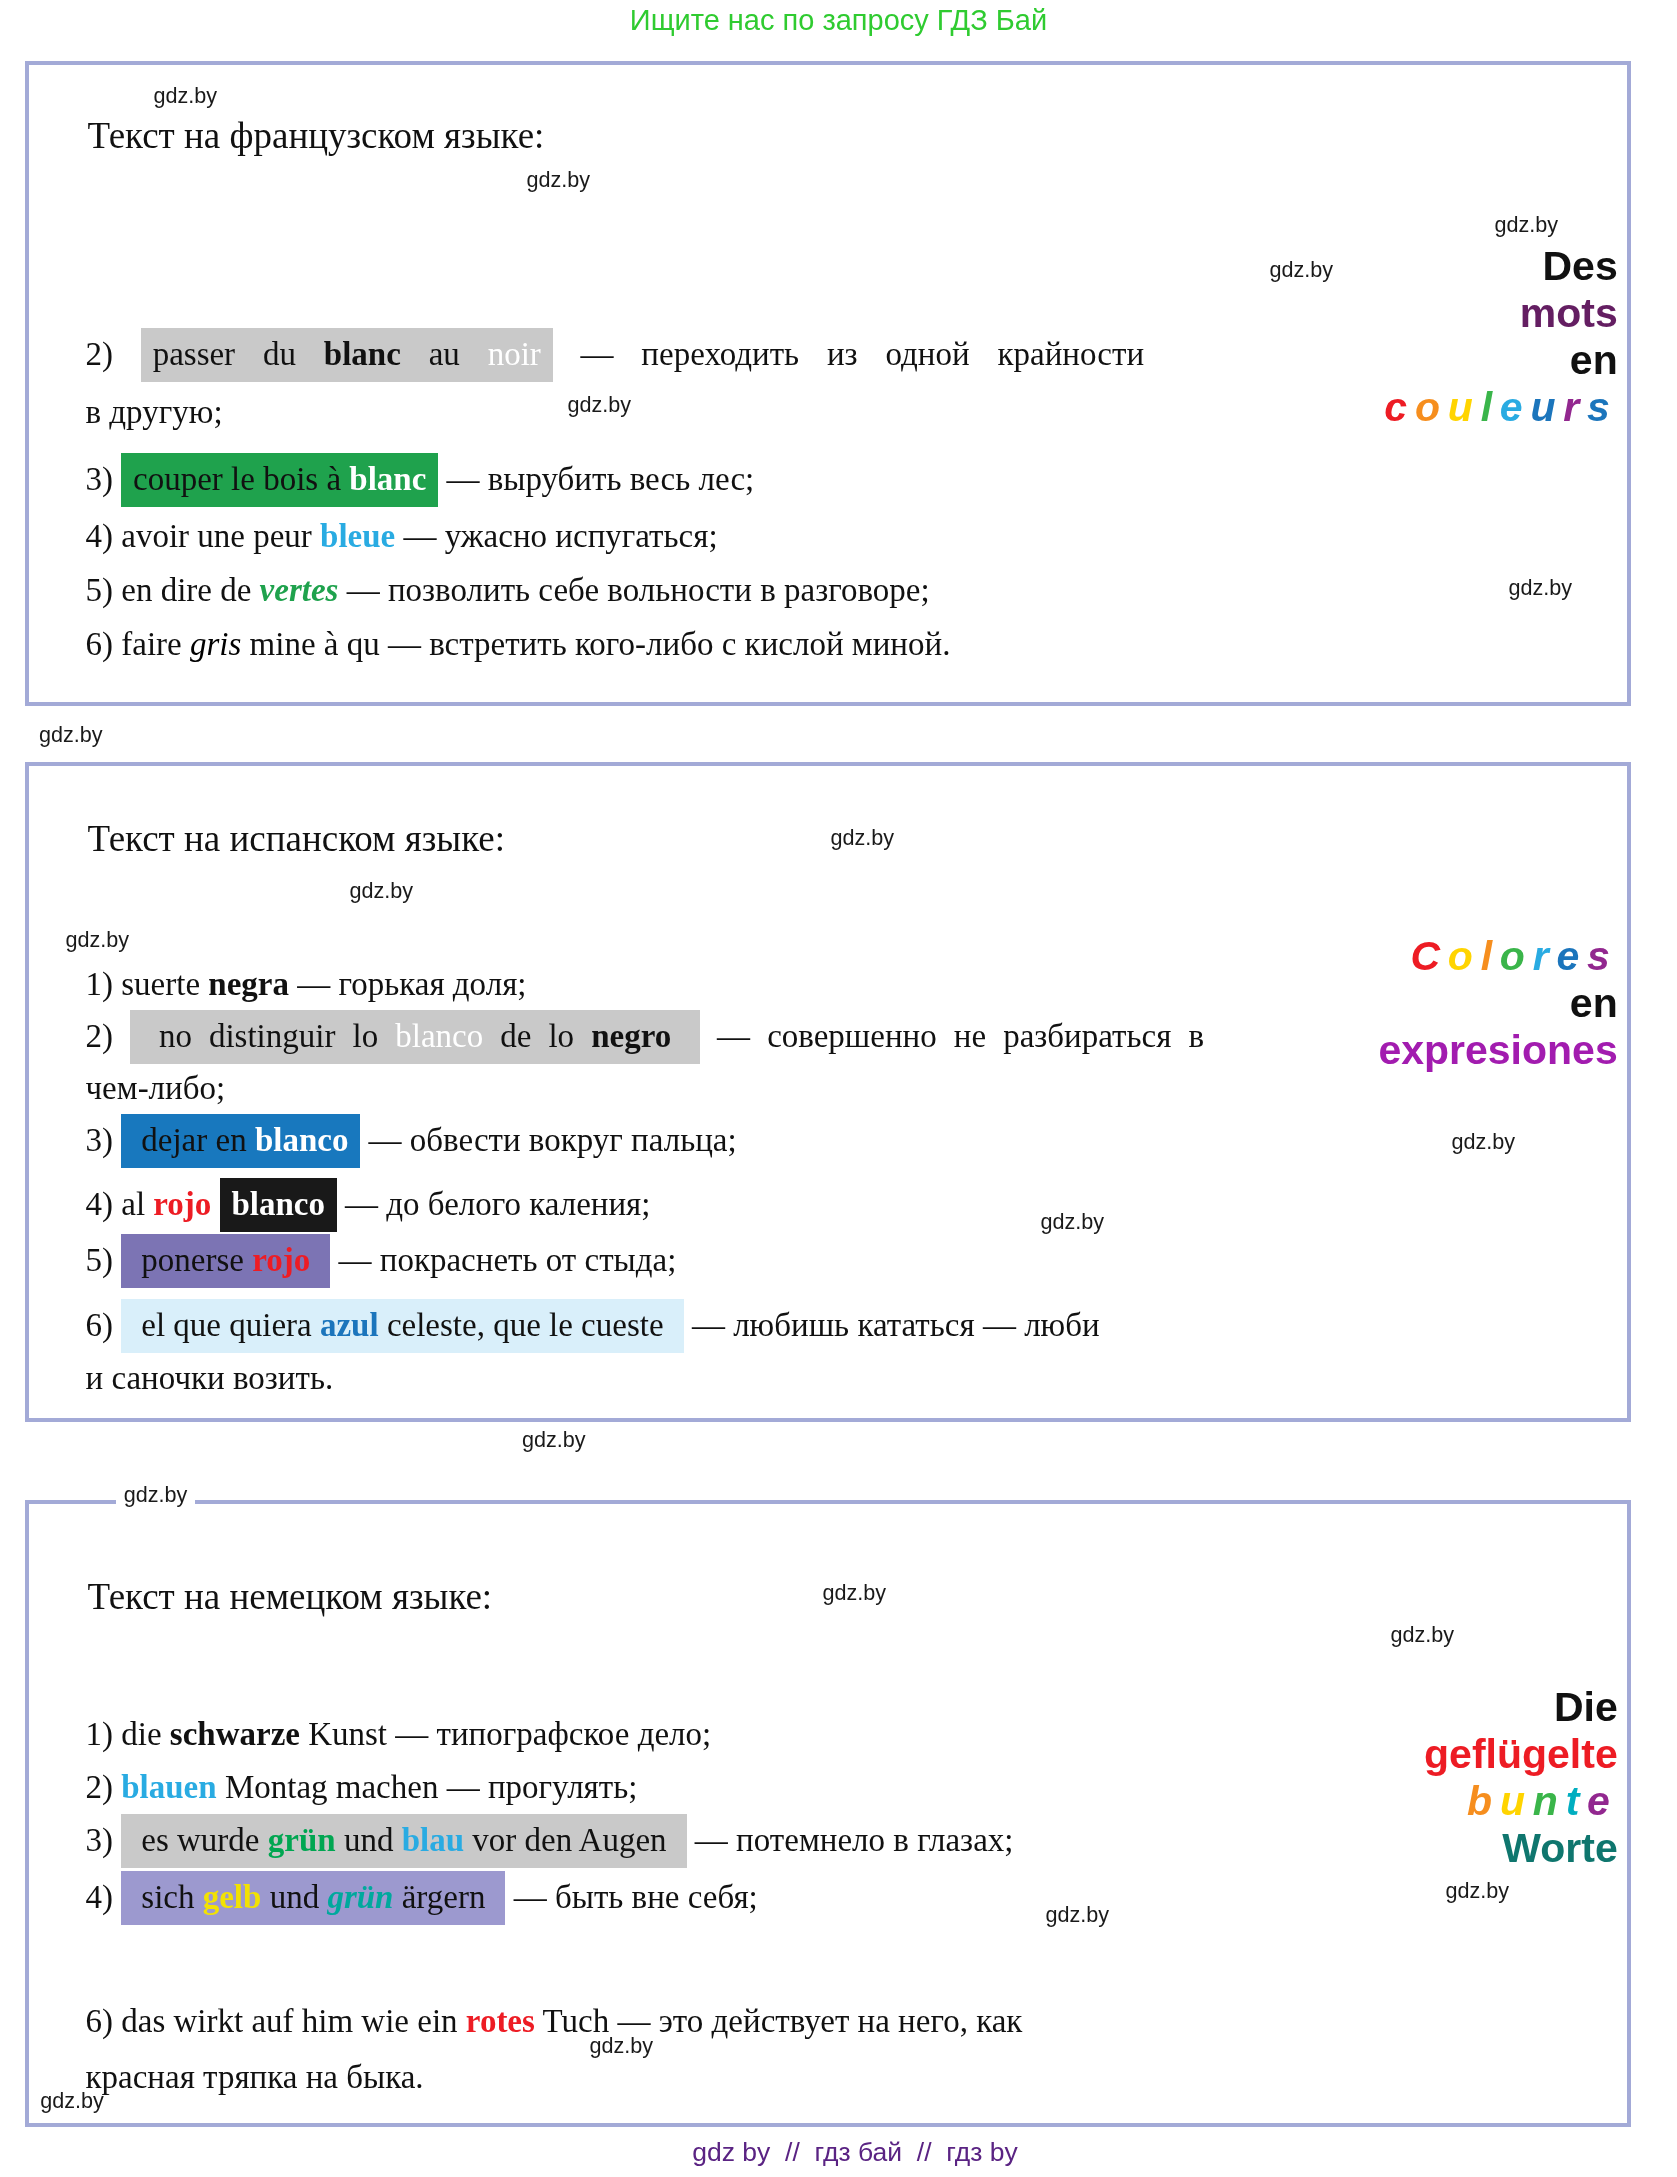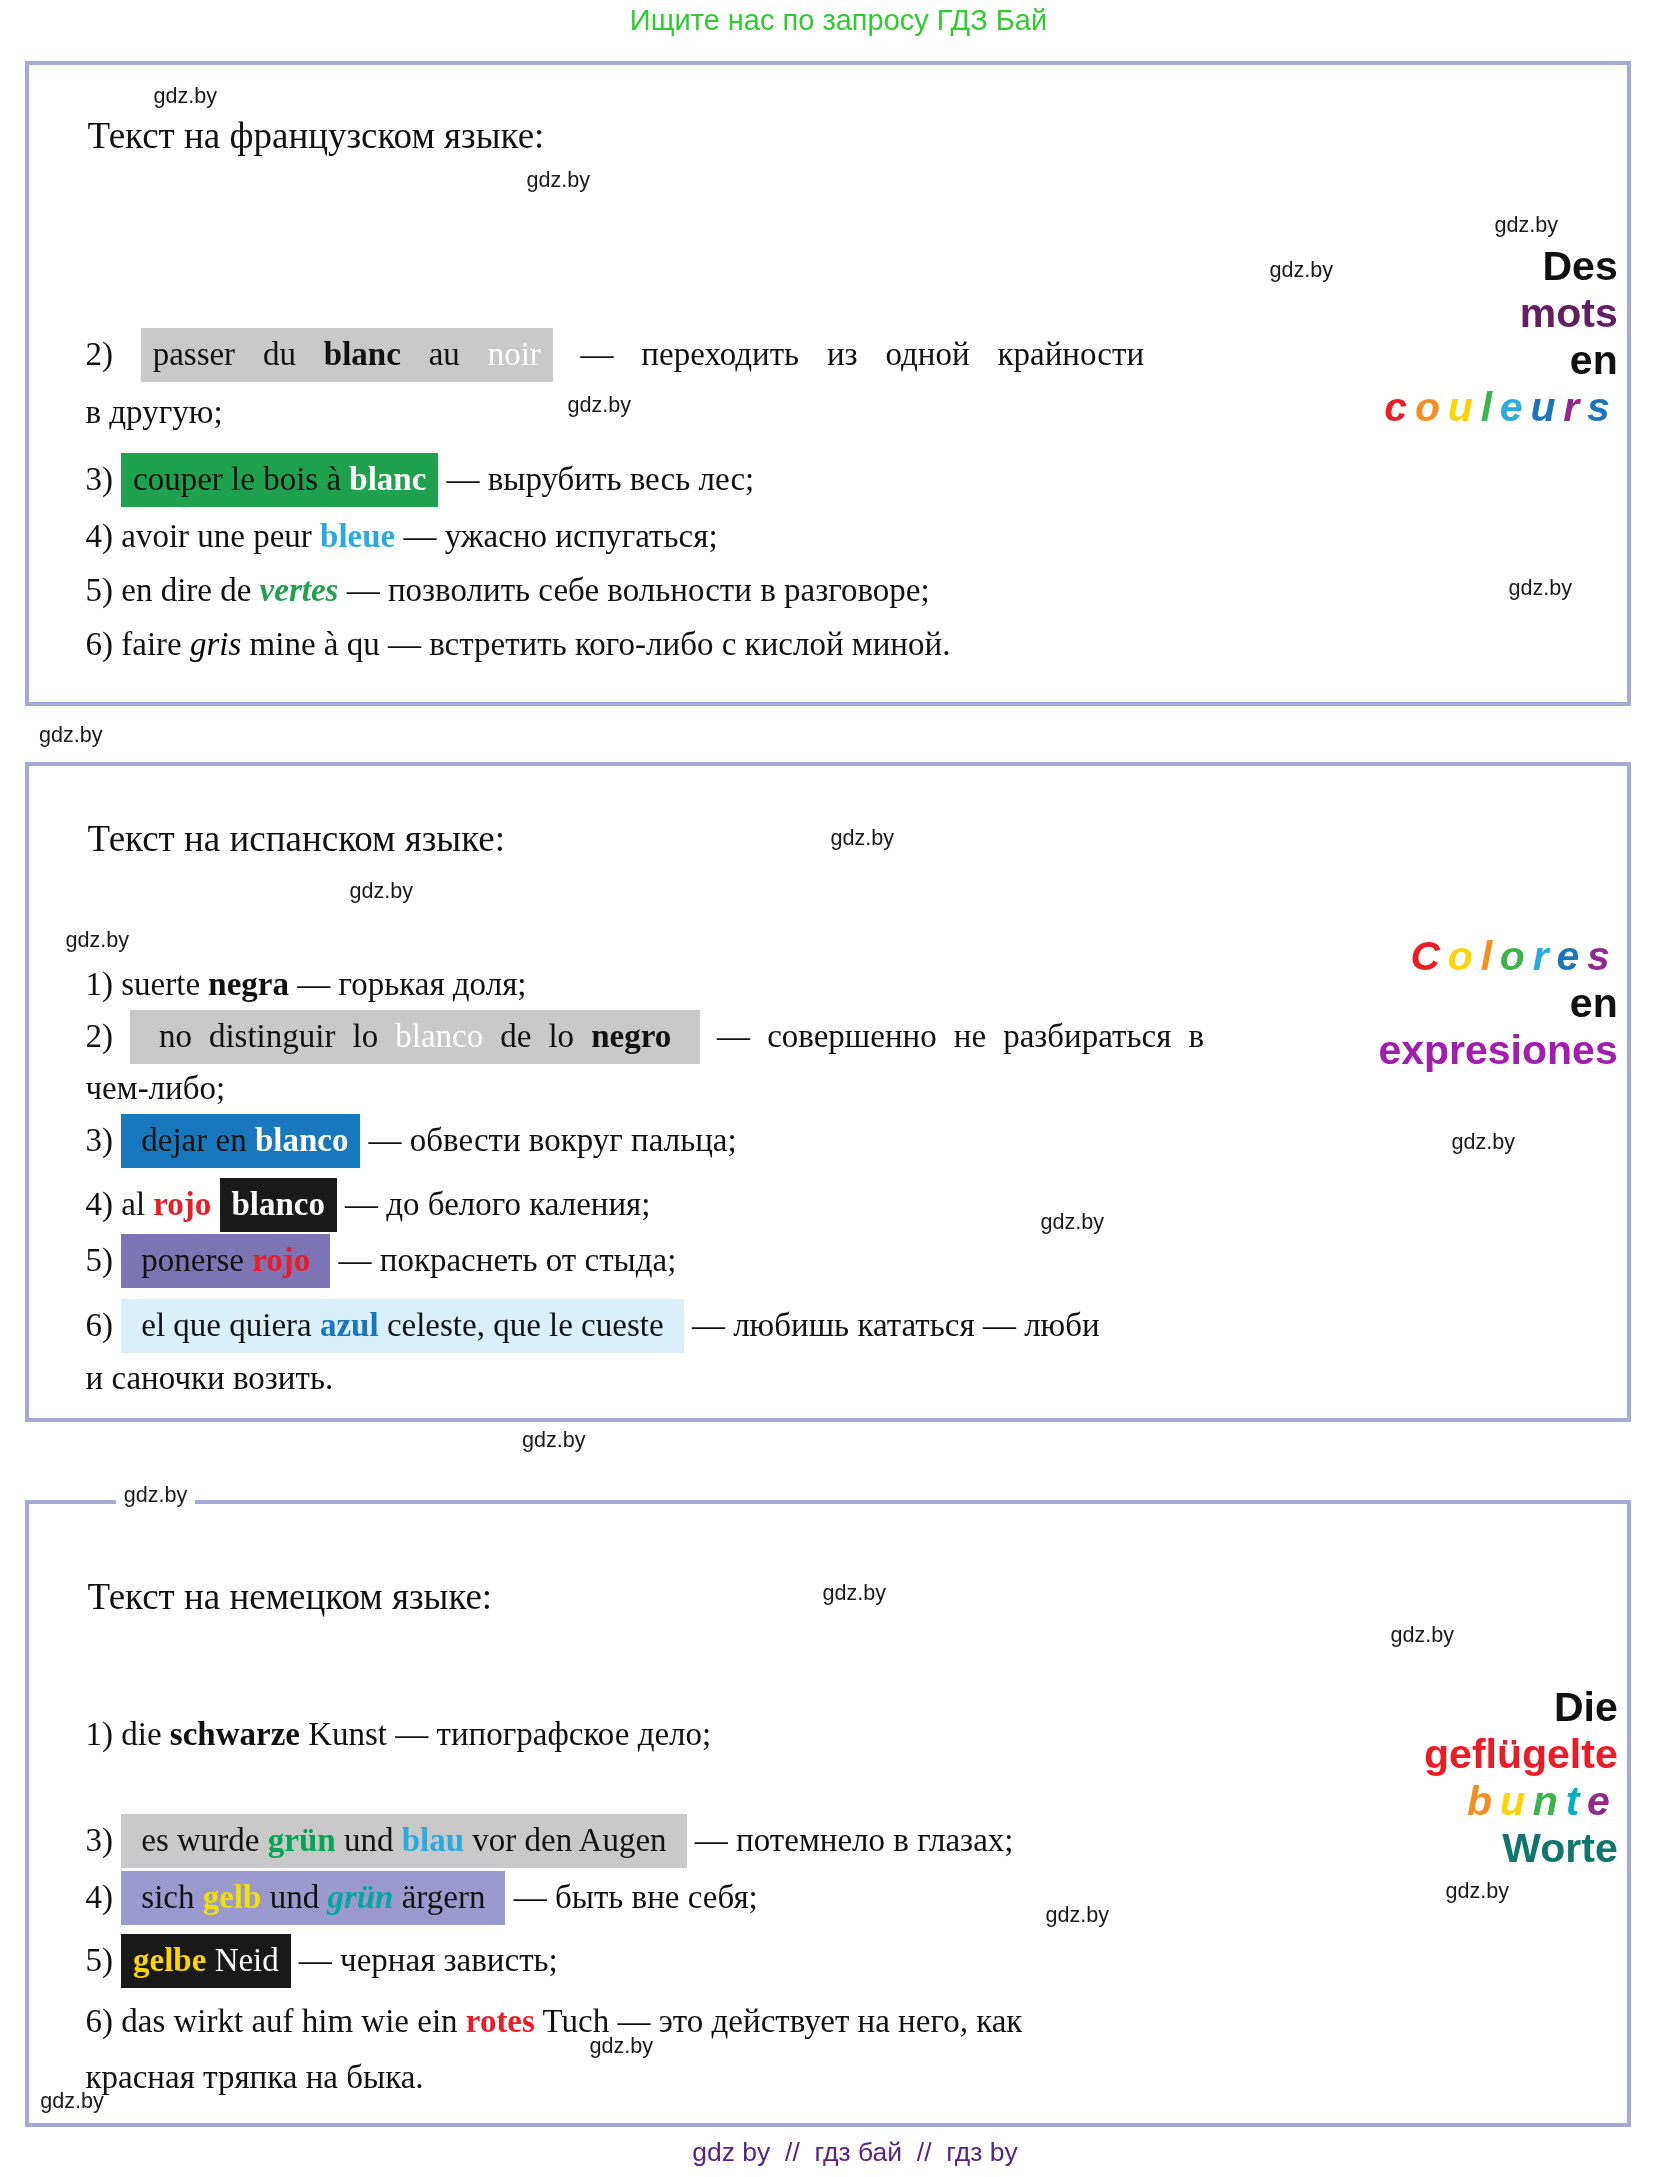--- a/index.html
+++ b/index.html
@@ -164,29 +164,29 @@
 
   <div class="title" style="top:133px">
     <span>Die</span>
     <span class="t-geflu">geflügelte</span>
     <span class="rainbow"><span class="c-orange">b</span><span class="c-yellow">u</span><span class="c-green">n</span><span class="c-teal">t</span><span class="c-mag">e</span></span>
     <span class="t-worte">Worte</span>
   </div>
 
   <div class="item" style="left:57px;top:206px"><span>1) die </span><span class="b">schwarze</span><span> Kunst — типографское дело;</span></div>
 
+  <div class="item" style="left:57px;top:259px"><span>2) </span><span class="c-blau">blauen</span><span> Montag machen — прогулять;</span></div>
 
   <div class="item" style="left:57px;top:312px"><span>3) </span><span class="hl hl-gray"><span> es wurde </span><span class="c-grun">grün</span><span> und </span><span class="c-blau">blau</span><span> vor den Augen </span></span><span> — потемнело в глазах;</span></div>
 
   <div class="item" style="left:57px;top:369px"><span>4) </span><span class="hl hl-lav"><span> sich </span><span class="c-gelb">gelb</span><span> und </span><span class="c-grun2">grün</span><span> ärgern </span></span><span> — быть вне себя;</span></div>
 
   <span class="wm" style="left:1417px;top:374px">gdz.by</span>
   <span class="wm" style="left:1017px;top:398px">gdz.by</span>
 
-  <div class="item" style="left:57px;top:432px"><span>5) </span><span class="hl hl-black"><span class="c-gelbe">gelbe</span><span class="w"> </span><span class="w">Neid</span></span><span> — черная зависть;</span></div>
 
   <div class="item" style="left:57px;top:493px"><span>6) das wirkt auf him wie ein </span><span class="c-rotes">rotes</span><span> Tuch — это действует на него, как</span></div>
   <div class="item" style="left:57px;top:549px">красная тряпка на быка.</div>
 
   <span class="wm" style="left:561px;top:529px">gdz.by</span>
   <span class="wm" style="left:11.8px;top:584px">gdz.by</span>
 </div>
 
 <div class="footer">gdz by  //  гдз бай  //  гдз by</div>
 

